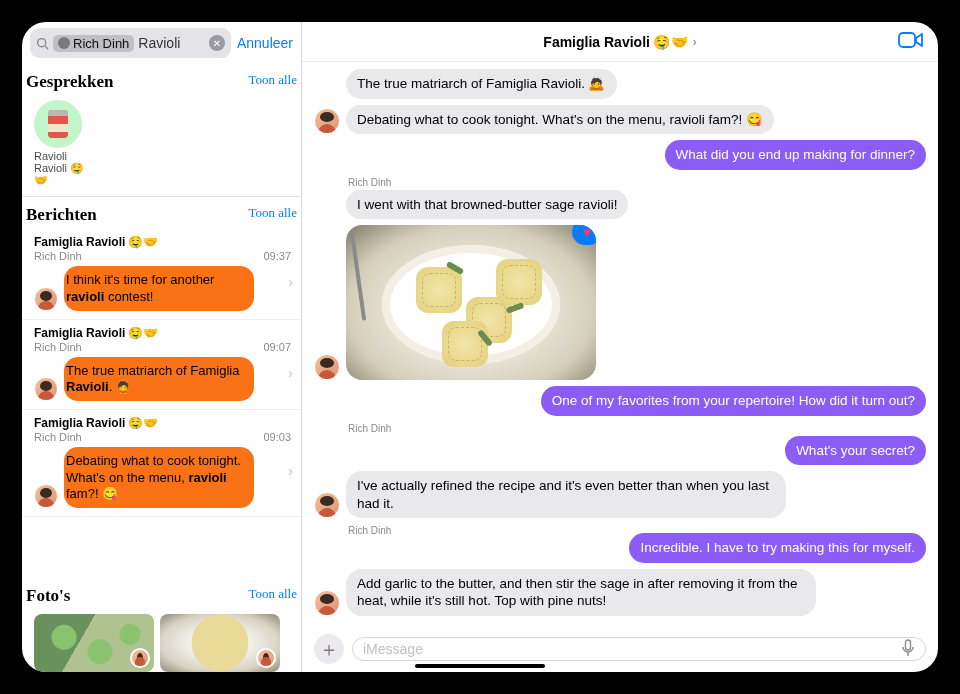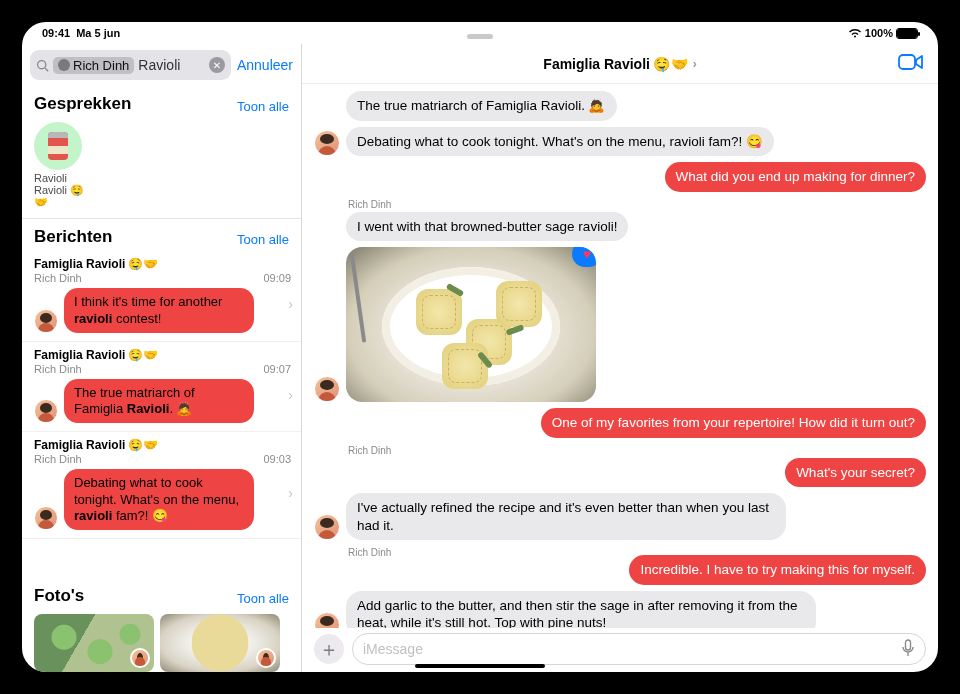--- a/index.html
+++ b/index.html
@@ -104,22 +104,23 @@
     display:flex;align-items:center;justify-content:center;
   }
   .searchrow .cancel {
     color: #0a7aff;
     font-size: 14px;
   }
   
   .section-hdr {
     display: flex;
     justify-content: space-between;
-    align-items: flex-end;
-    padding: 8px 12px 4px;
+    align-items: flex-start;
+    padding: 8px 4px 4px;
+    font-family: Liberation Serif, serif;
   }
   .section-hdr .title { font-size: 17px; font-weight: 700; }
   .section-hdr .link { color: #0a7aff; font-size: 13px; }
   
   .convo-result {
     padding: 4px 12px 10px;
     border-bottom: 1px solid #e3e3e6;
   }
   .convo-avatar {
     width: 48px; height: 48px; border-radius: 50%;
@@ -155,22 +156,22 @@
   }
   .mini-avatar:after{
     content:""; position:absolute; bottom:-3px; left:3px; right:3px; height:12px;
     background:#c4593c; border-radius:10px 10px 0 0;
   }
   .mini-avatar:before{
     content:""; position:absolute; top:3px; left:5px; right:5px; height:10px;
     background:#3a2a20; border-radius:50%;
   }
   .mini-bubble {
-    background:#ef4444; border-radius:14px;
-    padding: 6px 10px;
+    background:#f97316; border-radius:14px;
+    padding: 6px 2px;
     font-size: 13px; color:#000; line-height:1.25;
     max-width: 190px;
   }
   .mini-bubble b { font-weight:700; }
   .msgitem .chev { position:absolute; right:8px; top:50%; color:#c5c5c9; font-size:14px; }
   
   .photos {
     display:flex; gap:6px; padding:4px 12px 0;
   }
   .photo-thumb {
@@ -215,21 +216,21 @@
   .msg { display:flex; margin: 3px 0; align-items:flex-end; gap:6px;}
   .msg.in .avatar { width:26px; height:26px; flex-shrink:0;}
   .msg.out { justify-content:flex-end; }
   .msg.out-tight { margin-top: -2px; }
   .sender { font-size:10px; color:#8a8a8e; margin-left:34px; margin-top:4px; margin-bottom:-1px;}
   .bubble {
     border-radius: 16px; padding: 6px 11px;
     font-size: 13.5px; line-height:1.3; max-width: 440px;
   }
   .bubble.grey { background:#e9e9eb; color:#000; }
-  .bubble.blue { background:#ef4444; color:#fff; }
+  .bubble.blue { background:#8b5cf6; color:#fff; }
   .img-bubble {
     width: 250px; height: 155px; border-radius: 16px;
     position: relative; overflow:hidden;
     background: radial-gradient(ellipse at 50% 55%, #fff 30%, #f0ede5 31%, #d4ceb9 70%, #7e7a68 100%);
   }
   .img-bubble .plate {
     position:absolute; left:36px; top:20px; right:36px; bottom:16px;
     background:#fff; border-radius:50%;
     box-shadow: inset 0 0 0 8px #f3efe4;
   }
@@ -260,51 +261,35 @@
     height: 44px; display:flex; align-items:center; gap:8px;
     padding: 4px 12px 6px;
   }
   .plus {
     width:30px; height:30px; border-radius:50%;
     background:#eceaef; color:#7b7b80;
     display:flex;align-items:center;justify-content:center;
     font-size:20px;
   }
   .input {
-    flex:1; height:32px; border:1px solid #d6d6d9; border-radius:16px;
+    flex:1; height:24px; border:1px solid #d6d6d9; border-radius:16px;
     display:flex; align-items:center; padding:0 10px;
     font-size:14px; color:#c1c1c5;
   }
   .mic { color:#8a8a8e; }
   .homebar {
     position:absolute; bottom:4px; left:50%; transform:translateX(-50%);
     width:130px; height:4px; background:#000; border-radius:2px;
   }
 </style>
 </head>
 <body>
 
 <div class="device">
 
-  <div class="statusbar">
-    <div class="left">
-      <span>09:41</span>
-      <span>Ma 5 jun</span>
-    </div>
-    <div class="pill"></div>
-    <div class="right">
-      <svg class="wifi" viewBox="0 0 14 10">
-          <path d="M7 9.5a1 1 0 100-2 1 1 0 000 2zM3.5 6a5 5 0 017 0l-1 1a3.6 3.6 0 00-5 0zM1 3.5a8.5 8.5 0 0112 0l-1 1a7.1 7.1 0 00-10 0z" fill="#000"></path>
-        </svg>
-      <span>100%</span>
-      <div class="battery">
-          <div class="fill"></div>
-        </div>
-    </div>
-  </div>
 
   <div class="content">
 
     <div class="sidebar">
       <div class="searchrow">
         <div class="searchfield">
           <svg width="13" height="13" viewBox="0 0 16 16">
               <circle cx="7" cy="7" r="5" stroke="#888" stroke-width="1.6" fill="none"></circle>
               <line x1="11" y1="11" x2="15" y2="15" stroke="#888" stroke-width="1.6"></line>
             </svg>
@@ -334,21 +319,21 @@
 
       <div class="section-hdr">
         <span class="title">Berichten</span>
         <span class="link">Toon alle</span>
       </div>
       <div class="msglist">
         <div class="msgitem">
           <div class="chatname">Famiglia Ravioli 🤤🤝</div>
           <div class="row2">
               <span>Rich Dinh</span>
-              <span>09:09</span>
+              <span>09:37</span>
             </div>
           <div class="bubble-row">
             <div class="mini-avatar"></div>
             <div class="mini-bubble"><span>I think it's time for another </span><b>ravioli</b><span> contest!</span></div>
           </div>
           <span class="chev">›</span>
         </div>
         <div class="msgitem">
           <div class="chatname">Famiglia Ravioli 🤤🤝</div>
           <div class="row2">

